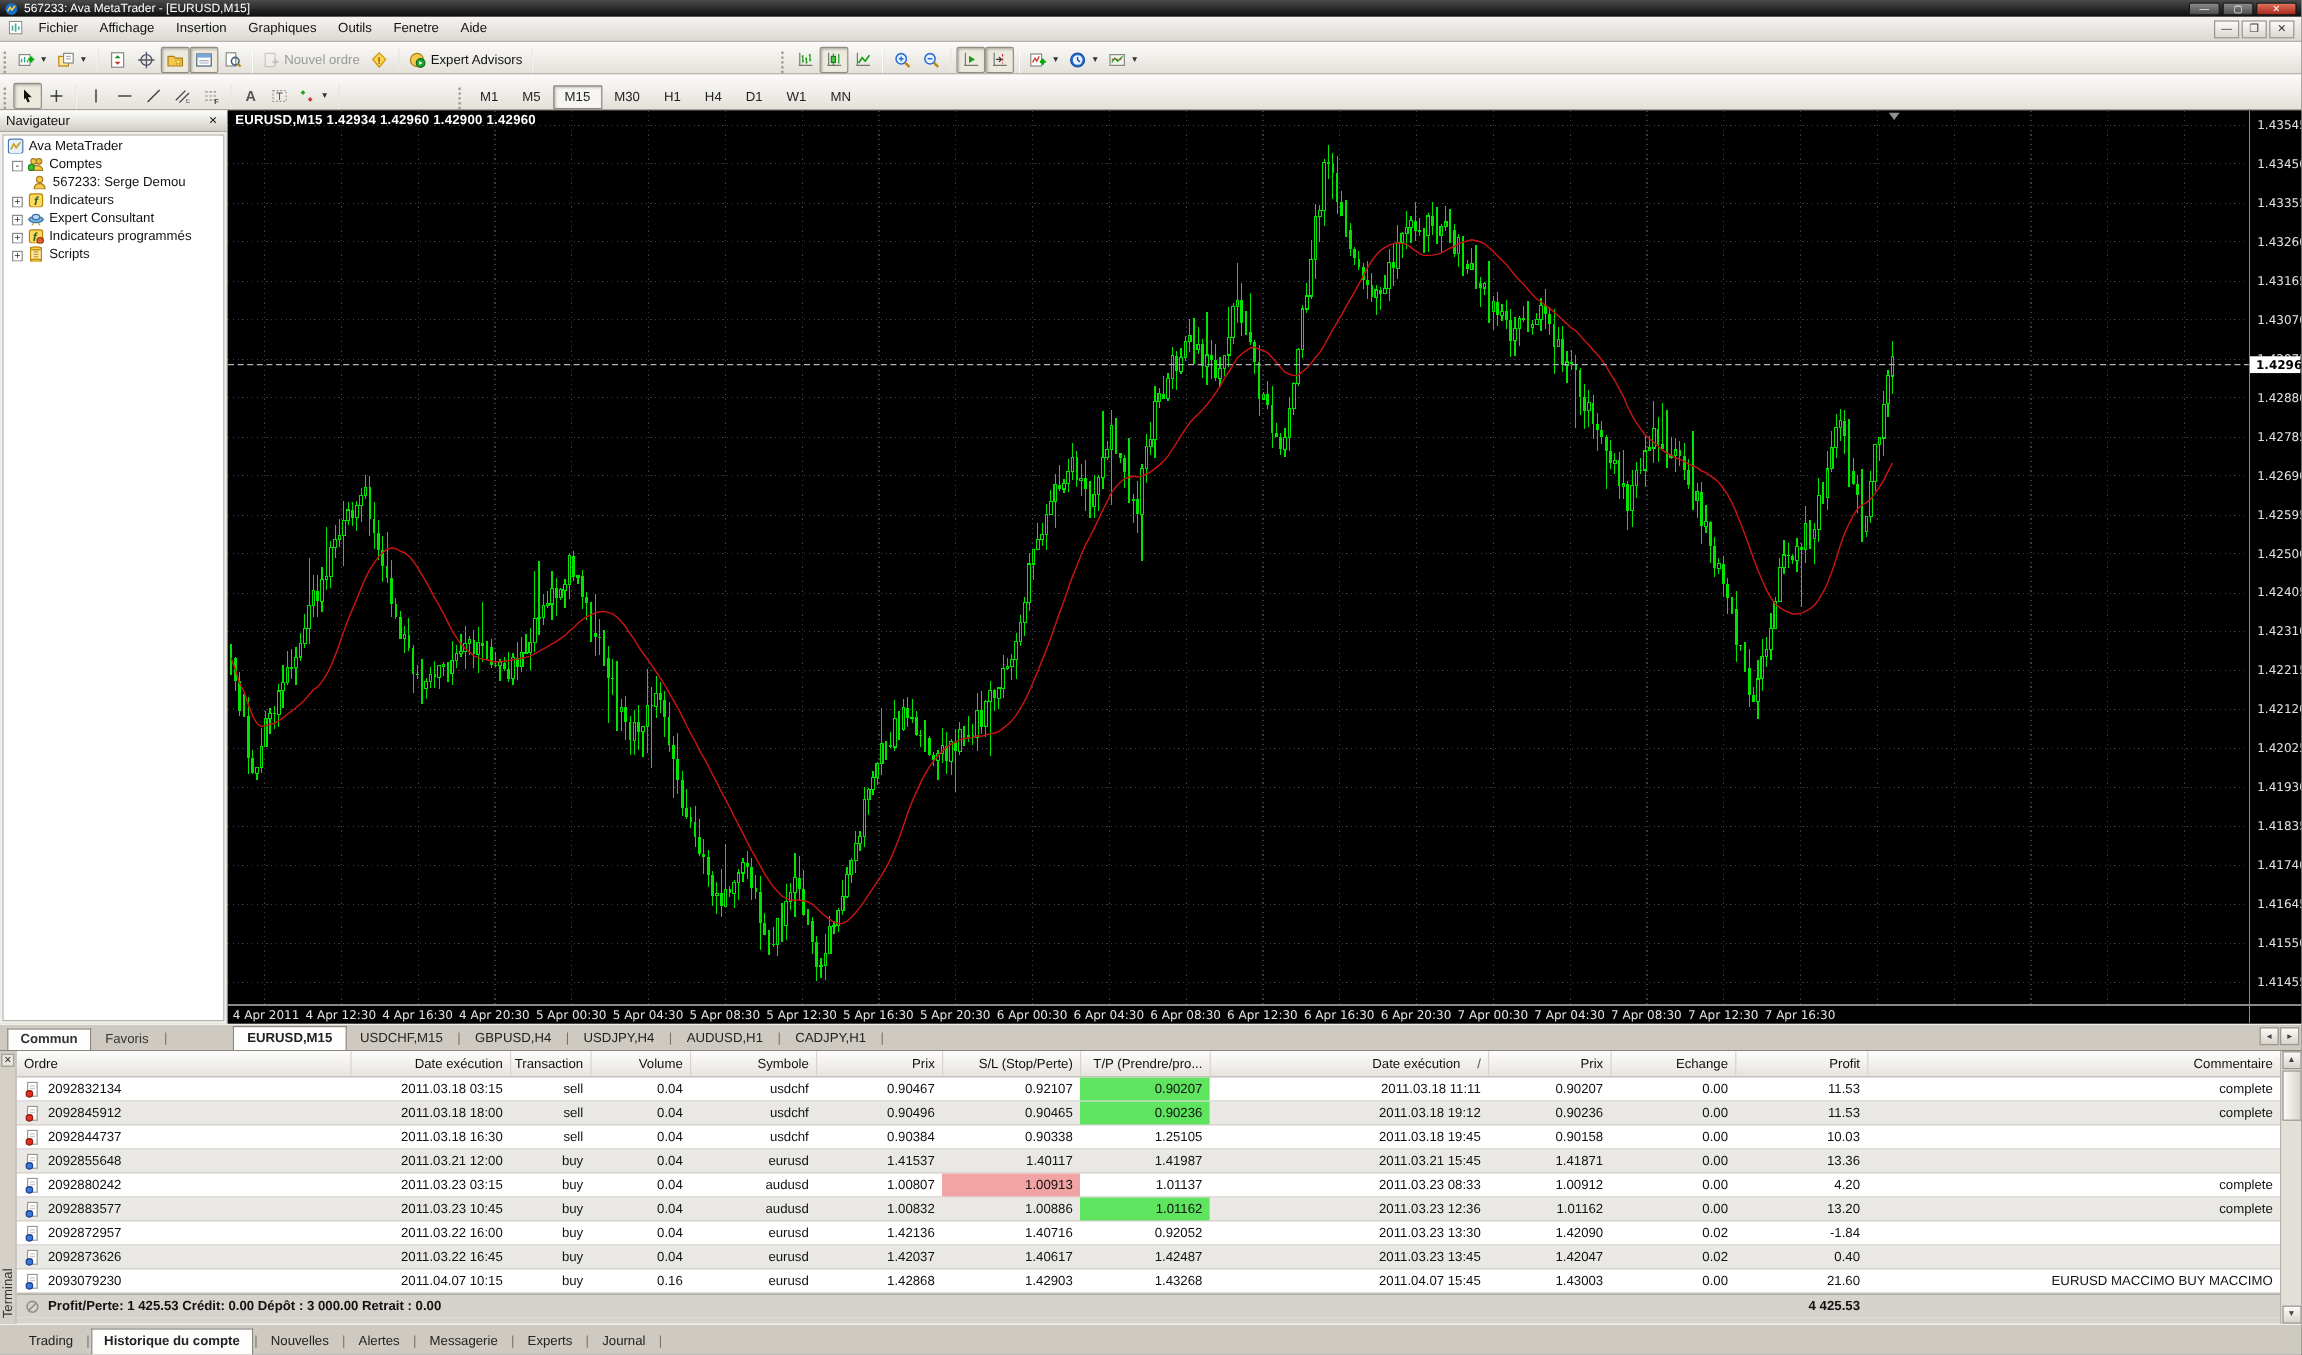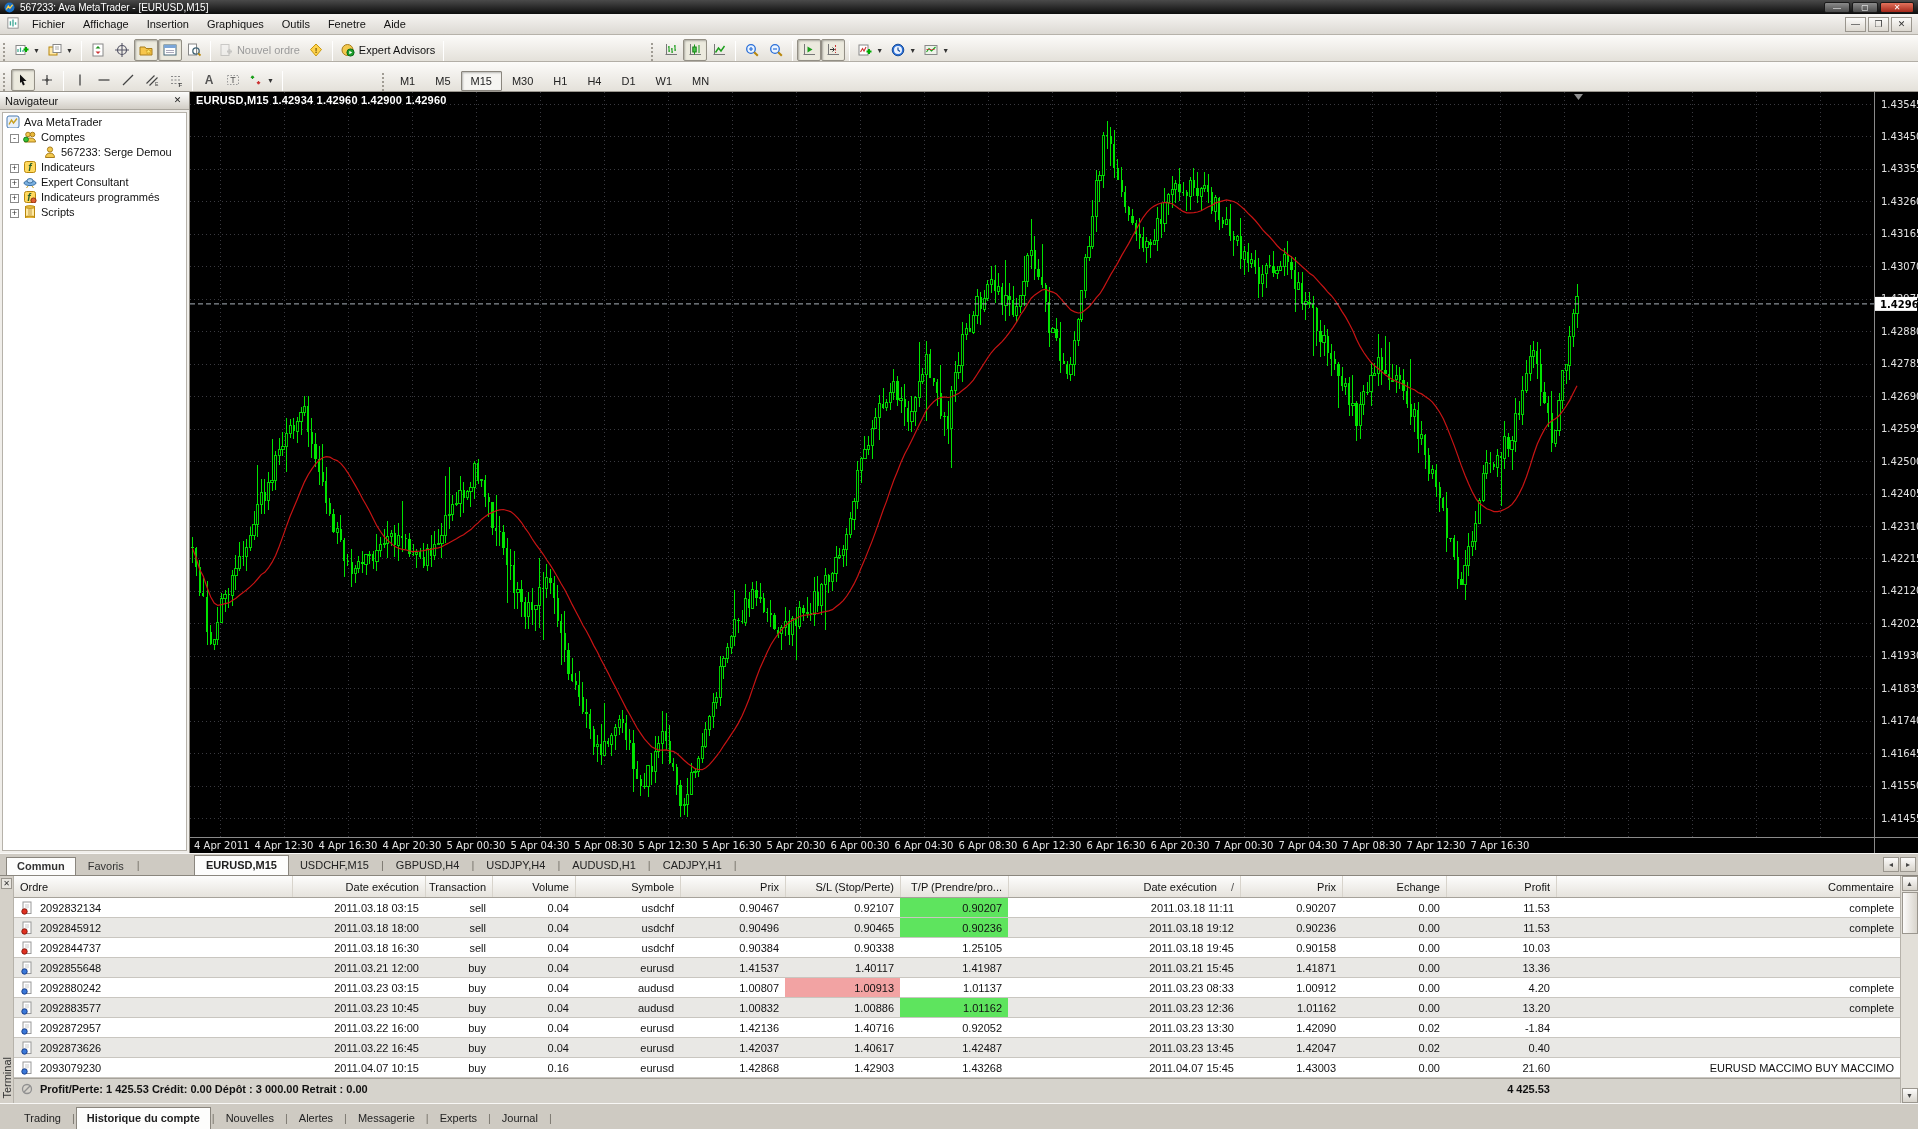--- a/index.html
+++ b/index.html
@@ -37,21 +37,21 @@
   #nav-close{margin-left:auto;width:13px;height:13px;border:1px solid transparent;text-align:center;line-height:11px;font-size:9px;color:#222;}
   #navtree{flex:1;background:#fff;border:1px solid #b6b2aa;margin:2px;overflow:hidden;}
   .tree-row{height:15px;display:flex;align-items:flex-end;gap:4px;white-space:nowrap;overflow:hidden;}
   .expander{width:9px;height:9px;border:1px solid #8a8a8a;background:#fff;font-size:9px;line-height:7px;text-align:center;flex:0 0 auto;color:#333;}
   .tree-ic{width:14px;height:13px;flex:0 0 auto;}
   
   #chartwrap{flex:1;position:relative;background:#000;overflow:hidden;}
   #ohlc{position:absolute;top:2px;left:6px;color:#fff;font-size:11px;font-weight:bold;letter-spacing:.2px;}
   #chartsvg text{font-family:"DejaVu Sans",sans-serif;}
   
-  #tabrow{height:22px;background:#cecac2;border-top:1px solid #f8f7f5;display:flex;align-items:flex-end;}
+  #tabrow{height:22px;background:#cecac2;border-top:1px solid #f8f7f5;display:flex;align-items:center;}
   #navtabs{width:190px;display:flex;align-items:flex-end;padding-left:6px;gap:2px;height:100%;}
   .ntab{padding:2px 10px 3px;color:#333;}
   .ntab.active{background:#fdfdfc;border:1px solid #8a867e;border-bottom:none;font-weight:bold;}
   #charttabs{display:flex;align-items:flex-end;flex:1;height:100%;padding-left:4px;}
   .ctab{padding:3px 11px 4px;color:#222;}
   .ctab.active{background:#fdfdfc;border:1px solid #8a867e;border-bottom:none;font-weight:bold;}
   .tabsep{color:#77736b;padding:0 1px 4px;}
   #tab-arrows{display:flex;gap:1px;padding:0 2px 3px;}
   .arrbtn{width:16px;height:15px;border:1px solid #9a968e;background:linear-gradient(#fcfbfa,#d8d4cc);font-size:8px;line-height:13px;text-align:center;color:#444;}
   
@@ -432,21 +432,21 @@
             <span class="tree-ic" style="display: flex;">
               <svg width="14" height="14" viewBox="0 0 14 14">
                 <circle cx="5" cy="4.5" r="2.3" fill="#f3c94e" stroke="#a87d1c"></circle>
                 <circle cx="9.5" cy="4.5" r="2.3" fill="#e8b83a" stroke="#a87d1c"></circle>
                 <path d="M1.5 12c0-2.6 2-4 5.5-4s5.5 1.4 5.5 4z" fill="#f3c94e" stroke="#a87d1c"></path>
                 <circle cx="3" cy="9.5" r="2.4" fill="#35c435" stroke="#1a7e1a"></circle>
               </svg>
             </span>
             <span>Comptes</span>
           </div>
-          <div class="tree-row" style="padding-left: 40px;">
+          <div class="tree-row" style="padding-left: 23px;">
             <span class="tree-ic" style="display: flex;">
               <svg width="14" height="14" viewBox="0 0 14 14">
                 <circle cx="7" cy="4.5" r="2.6" fill="#f3c94e" stroke="#a87d1c"></circle>
                 <path d="M2.5 12.5c0-3 2-4.4 4.5-4.4s4.5 1.4 4.5 4.4z" fill="#f3c94e" stroke="#a87d1c"></path>
               </svg>
             </span>
             <span>567233: Serge Demou</span>
           </div>
           <div class="tree-row" style="padding-left: 7px;">
             <div class="expander">+</div>

